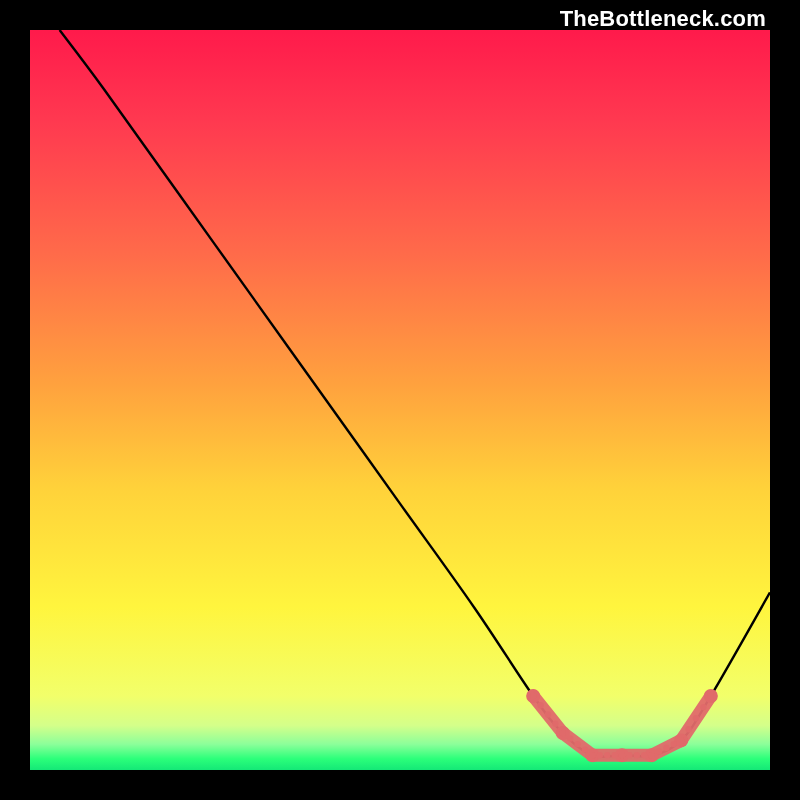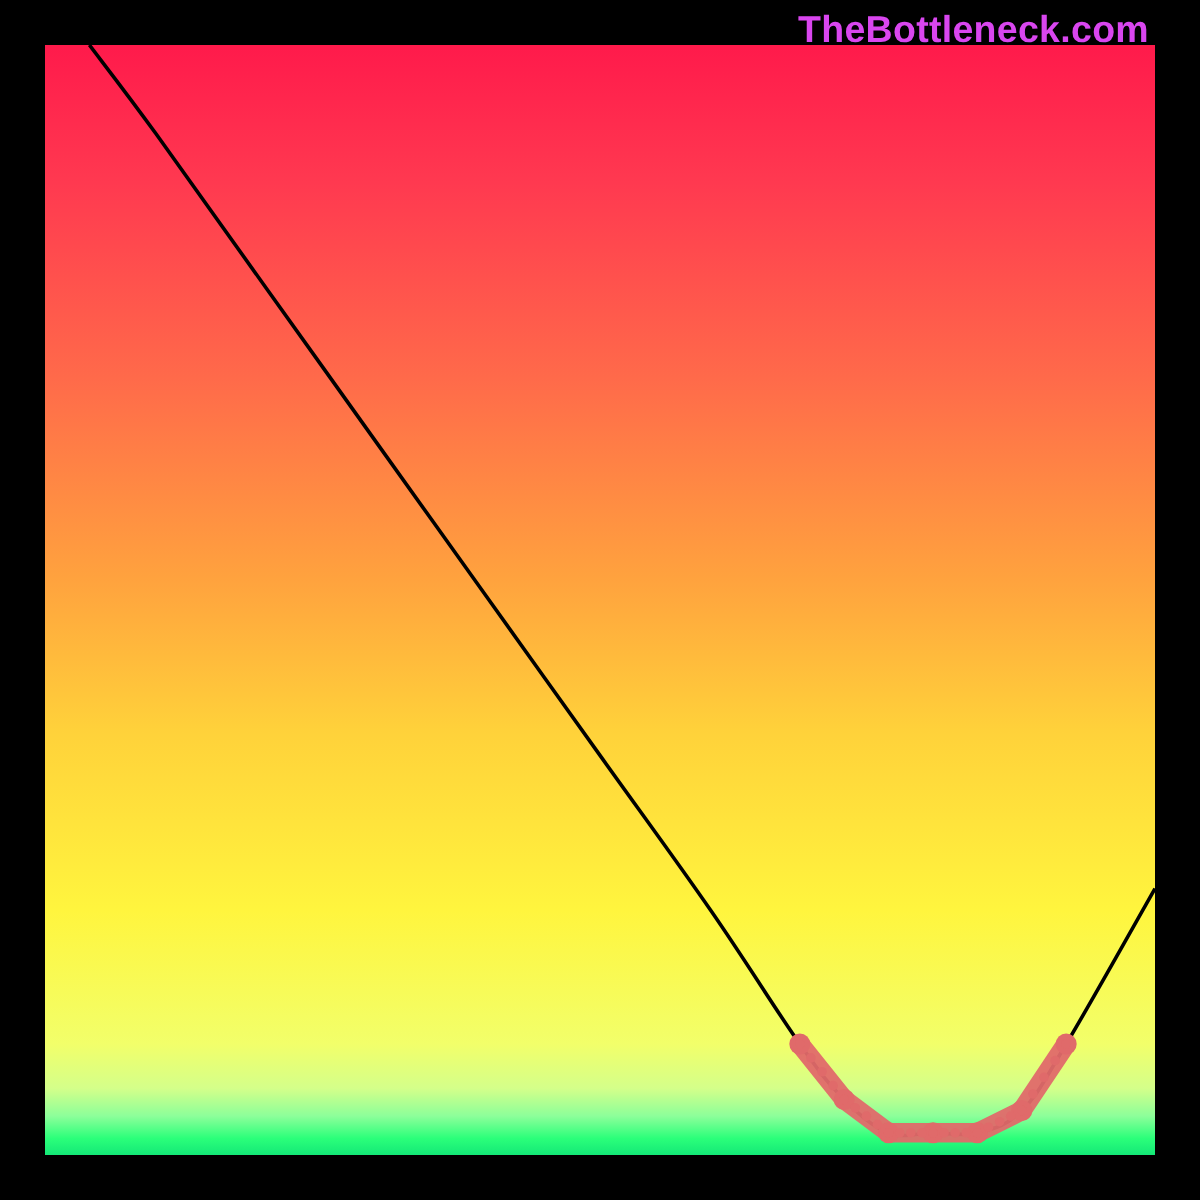--- a/index.html
+++ b/index.html
@@ -24,23 +24,23 @@
     top: 0;
     width: 740px;
     height: 740px;
     overflow: hidden;
   }
   .watermark {
     position: absolute;
     top: 6px;
     right: 34px;
     font-family: Arial, Helvetica, sans-serif;
-    font-size: 25px;
+    font-size: 22px;
     font-weight: 600;
-    color: #d946ef;
+    color: #ffffff;
     letter-spacing: 0.2px;
     z-index: 20;
   }
 </style>
 </head>
 <body>
 
 <div class="watermark">TheBottleneck.com</div>
 
 <div class="frame">

